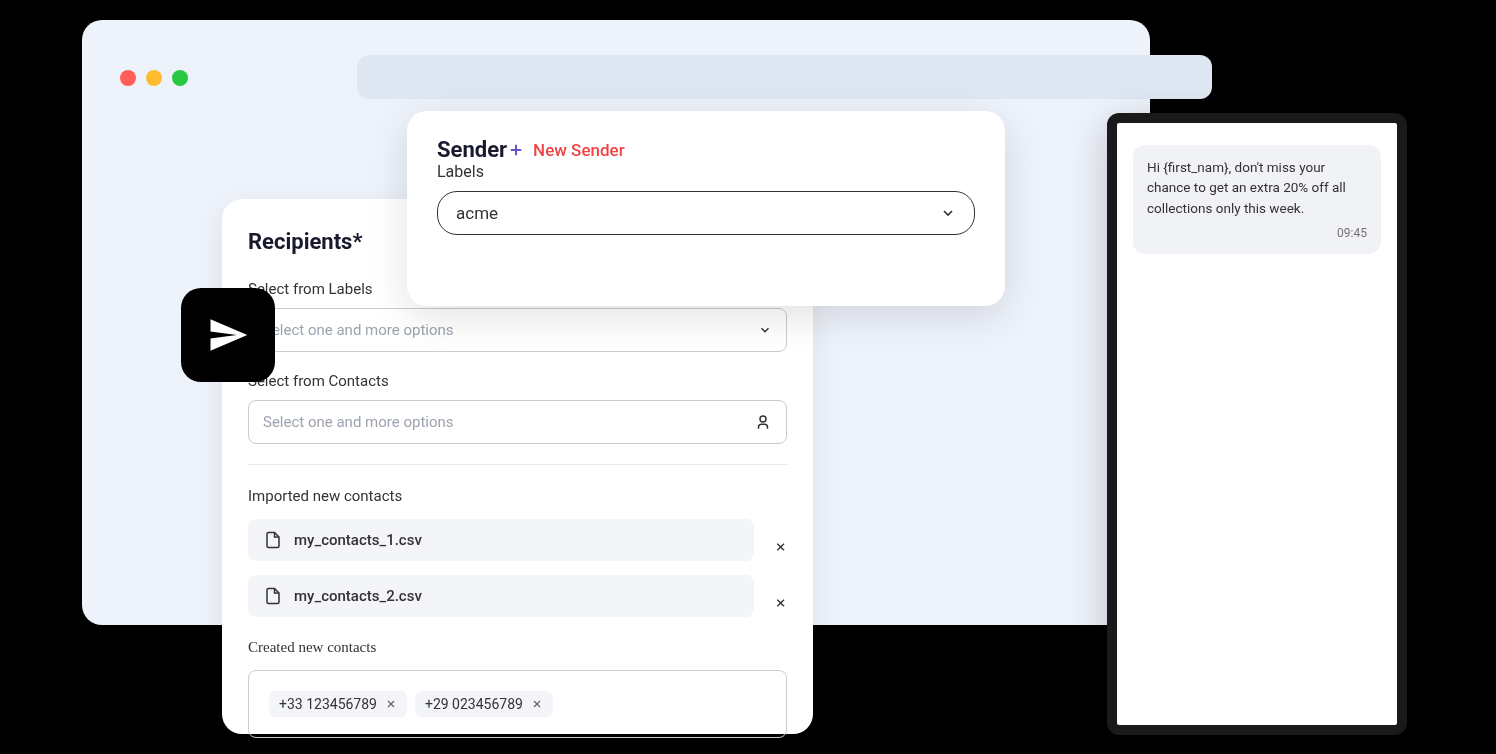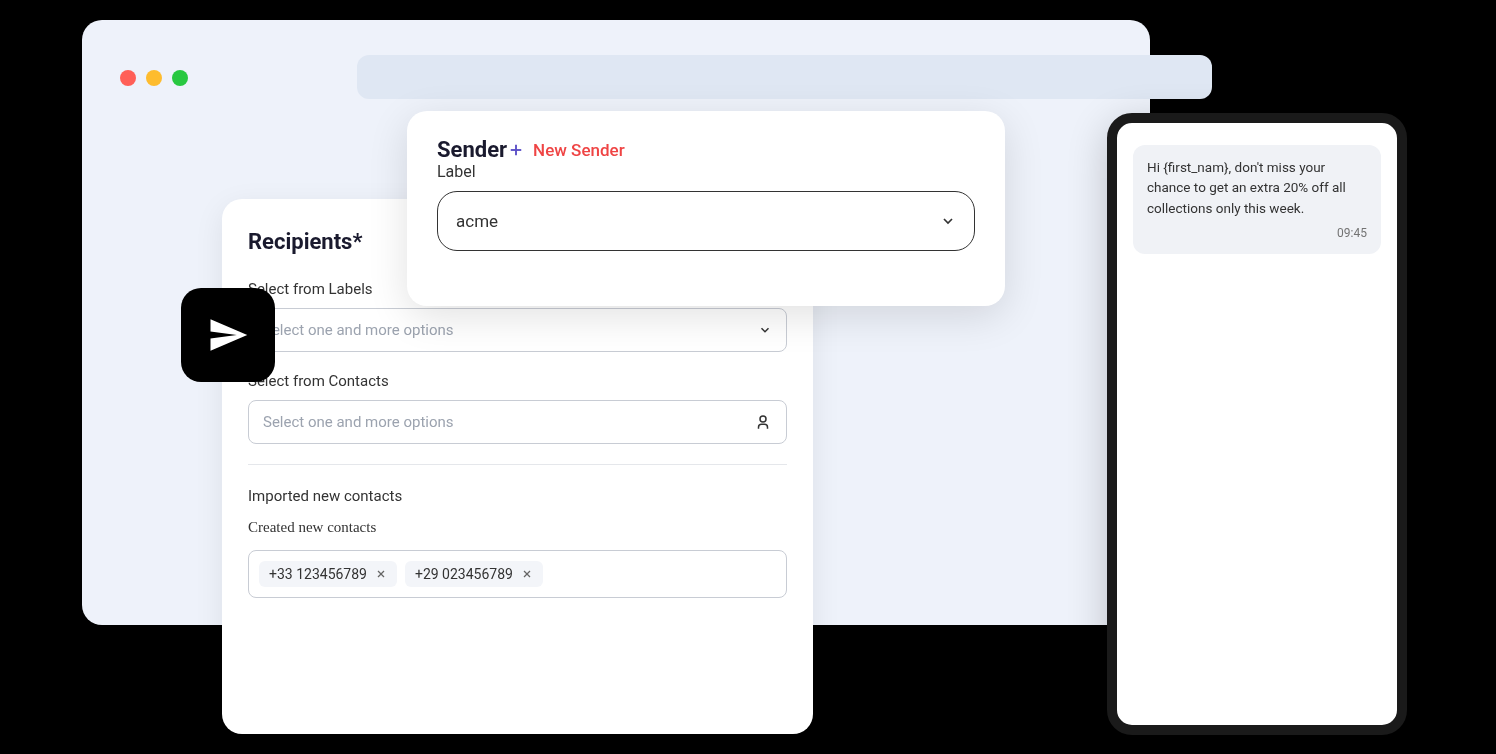--- a/index.html
+++ b/index.html
@@ -136,21 +136,21 @@
       height: 18px;
       cursor: pointer;
       color: #333;
       margin-left: 6px;
     }
     .tag-container {
       width: 100%;
       min-height: 44px;
       border: 1px solid #c8ccd4;
       border-radius: 8px;
-      padding: 10px;
+      padding: 20px;
       display: flex;
       gap: 8px;
       flex-wrap: wrap;
     }
     .tag {
       display: flex;
       align-items: center;
       gap: 8px;
       background: #f3f5f9;
       border-radius: 6px;
@@ -206,21 +206,21 @@
       height: 18px;
     }
     .sender-label {
       font-size: 16px;
       color: #333;
       margin-bottom: 10px;
       display: block;
     }
     .sender-select {
       width: 100%;
-      height: 60px;
+      height: 44px;
       border: 1.5px solid #333;
       border-radius: 20px;
       padding: 0 18px;
       display: flex;
       align-items: center;
       justify-content: space-between;
       background: #fff;
     }
     .sender-value {
       font-size: 17px;
@@ -248,21 +248,21 @@
     
     
     .phone {
       position: absolute;
       left: 1107px;
       top: 113px;
       width: 300px;
       height: 622px;
       background: #fff;
       border: 10px solid #1a1a1a;
-      border-radius: 25px;
+      border-radius: 12px;
       padding: 22px 16px;
       box-shadow: 0 10px 40px rgba(0,0,0,0.2);
     }
     .message-bubble {
       background: #f0f2f6;
       border-radius: 12px;
       padding: 12px 14px;
       font-size: 13.5px;
       color: #333;
       line-height: 1.5;
@@ -303,21 +303,47 @@
     <svg class="person-icon" viewBox="0 0 24 24" fill="none" stroke="#333" stroke-width="2">
         <circle cx="12" cy="8" r="4"></circle>
         <path d="M6 21v-2a4 4 0 0 1 4-4h4a4 4 0 0 1 4 4v2"></path>
       </svg>
   </div>
 
   <div class="divider"></div>
 
   <label class="section-label">Imported new contacts</label>
 
-
+  <div class="file-row">
+    <div class="file-chip">
+      <svg class="file-icon" viewBox="0 0 24 24" fill="none" stroke="#333" stroke-width="2">
+          <path d="M14 2H6a2 2 0 0 0-2 2v16a2 2 0 0 0 2 2h12a2 2 0 0 0 2-2V8z"></path>
+          <polyline points="14 2 14 8 20 8"></polyline>
+        </svg>
+      <span class="file-name" style="margin-left:12px;">my_contacts_1.csv</span>
+    </div>
+    <svg class="file-remove" viewBox="0 0 24 24" fill="none" stroke="#333" stroke-width="2.5">
+        <line x1="18" y1="6" x2="6" y2="18"></line>
+        <line x1="6" y1="6" x2="18" y2="18"></line>
+      </svg>
+  </div>
+
+  <div class="file-row">
+    <div class="file-chip">
+      <svg class="file-icon" viewBox="0 0 24 24" fill="none" stroke="#333" stroke-width="2">
+          <path d="M14 2H6a2 2 0 0 0-2 2v16a2 2 0 0 0 2 2h12a2 2 0 0 0 2-2V8z"></path>
+          <polyline points="14 2 14 8 20 8"></polyline>
+        </svg>
+      <span class="file-name" style="margin-left:12px;">my_contacts_2.csv</span>
+    </div>
+    <svg class="file-remove" viewBox="0 0 24 24" fill="none" stroke="#333" stroke-width="2.5">
+        <line x1="18" y1="6" x2="6" y2="18"></line>
+        <line x1="6" y1="6" x2="18" y2="18"></line>
+      </svg>
+  </div>
 
   <label class="section-label" style="margin-top:8px;font-family:Liberation Serif, serif;">Created new contacts</label>
 
   <div class="tag-container">
     <div class="tag">
       <span>+33 123456789</span>
       <svg class="tag-remove" viewBox="0 0 24 24" fill="none" stroke="#666" stroke-width="2.5">
           <line x1="18" y1="6" x2="6" y2="18"></line>
           <line x1="6" y1="6" x2="18" y2="18"></line>
         </svg>
@@ -336,21 +362,21 @@
   <div class="sender-header">
     <h2 class="sender-title">Sender</h2>
     <div class="new-sender-btn">
       <svg class="plus-icon" viewBox="0 0 24 24" fill="none" stroke="#5b4fc7" stroke-width="2.5">
           <line x1="12" y1="5" x2="12" y2="19"></line>
           <line x1="5" y1="12" x2="19" y2="12"></line>
         </svg>
       <span>New Sender</span>
     </div>
   </div>
-  <label class="sender-label">Label</label>
+  <label class="sender-label">Labels</label>
   <div class="sender-select">
     <span class="sender-value">acme</span>
     <svg class="chevron-icon" viewBox="0 0 24 24" fill="none" stroke="#333" stroke-width="2.5" style="width:16px;height:16px;">
         <polyline points="6 9 12 15 18 9"></polyline>
       </svg>
   </div>
 </div>
 
 <div class="send-badge">
   <svg class="send-icon" viewBox="0 0 24 24" fill="#fff">

